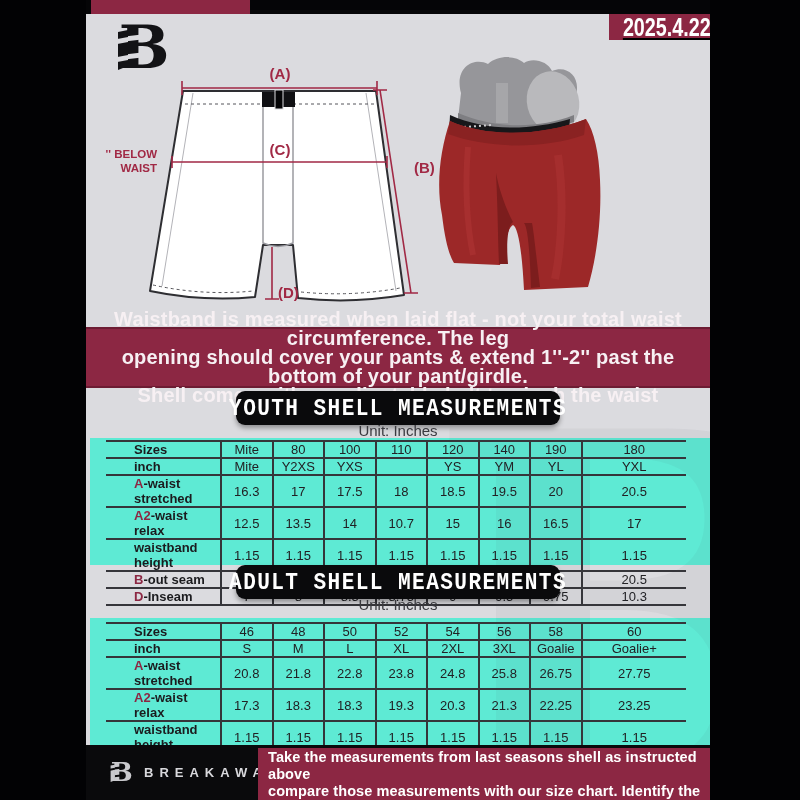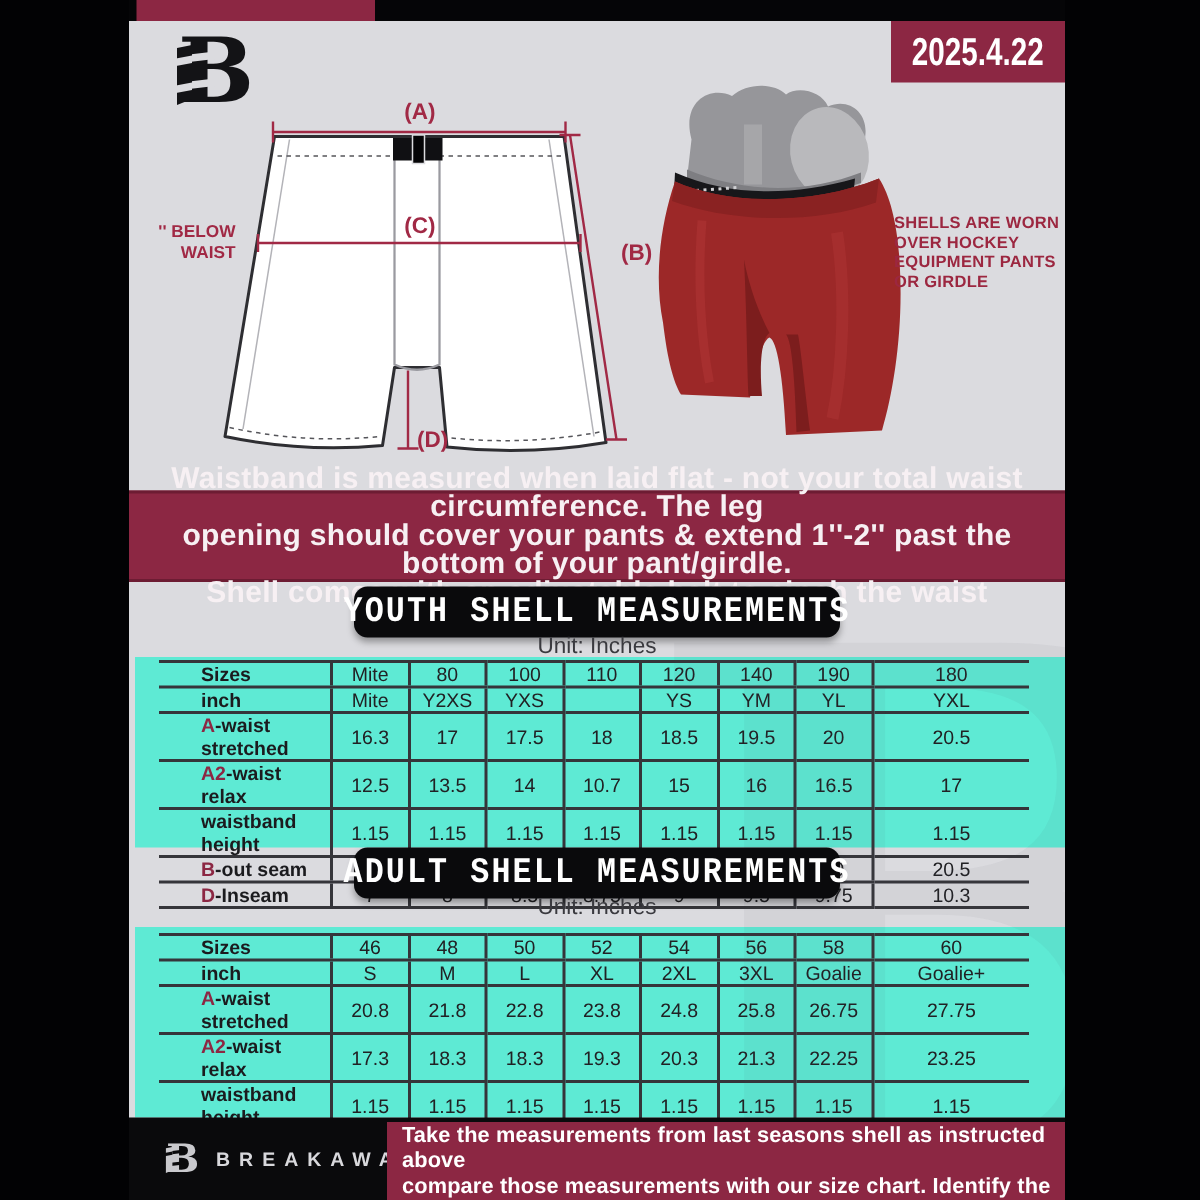--- a/index.html
+++ b/index.html
@@ -20,22 +20,22 @@
   
   .top-black{position:absolute;left:0;top:0;width:624px;height:14px;background:#050507;}
   .accent-strip{position:absolute;left:5px;top:0;width:159px;height:14px;background:var(--accent);}
   .title-bar{
     position:absolute;left:103px;top:14px;width:405px;height:41px;background:#fff;
     border:2px solid #17171b;box-sizing:border-box;display:flex;align-items:center;
     padding-left:22px;box-shadow:3px 4px 6px rgba(0,0,0,.45);z-index:3;
   }
   .title-text{font-size:26px;font-weight:700;color:#141416;letter-spacing:.4px;
     transform:scaleX(.88);transform-origin:left center;white-space:nowrap;}
-  .date-box{position:absolute;left:508px;top:14px;width:116px;height:41px;background:var(--accent);
-    display:flex;align-items:center;justify-content:center;z-index:3;}
+  .date-box{position:absolute;left:523px;top:14px;width:116px;height:26px;background:var(--accent);
+    display:flex;align-items:center;justify-content:center;z-index:3;text-decoration:underline;}
   .date-text{font-size:26px;font-weight:700;color:#fff;transform:scaleX(.76);white-space:nowrap;}
   .logo-header{position:absolute;left:26px;top:16px;width:60px;height:62px;}
 
   
   .hero{position:absolute;left:0;top:55px;width:624px;height:272px;}
   .shorts-svg{position:absolute;left:20px;top:12px;}
   .pants-svg{position:absolute;left:350px;top:0px;}
   .photo-note{position:absolute;left:510px;top:88px;width:120px;z-index:2;
     color:#9c2740;font-size:11px;font-weight:700;line-height:13px;letter-spacing:.2px;}
 
@@ -159,26 +159,20 @@
         <path d="M28,72 L56,70" stroke="#cfcfd2" stroke-width="2" stroke-dasharray="2,3" fill="none"></path>
 
         <path d="M14,66 C4,95 0,130 6,160 C9,185 13,200 18,208 L64,210 C68,190 72,172 77,170 C82,172 86,195 88,235 L152,232 C160,205 166,165 164,125 C163,98 158,76 150,64 C105,82 50,82 14,66 Z" fill="#9c2828"></path>
         <path d="M14,66 C50,82 105,82 150,64 L148,80 C105,95 50,93 12,79 Z" fill="#8a2222"></path>
         <path d="M60,118 C62,158 62,190 63,209 L72,209 C70,186 72,170 77,167 C69,152 63,134 60,118 Z" fill="#7c1d1d"></path>
         <path d="M88,168 C92,172 94,200 95,233 L104,232 C100,200 98,178 96,168 Z" fill="#7c1d1d"></path>
         <path d="M32,92 C29,130 31,170 37,200" stroke="#b23535" stroke-width="6" opacity=".5" fill="none"></path>
         <path d="M122,100 C128,140 126,190 119,224" stroke="#b23535" stroke-width="8" opacity=".45" fill="none"></path>
       </svg>
 
-      <div class="photo-note">
-        <div>SHELLS ARE WORN</div>
-        <div>OVER HOCKEY</div>
-        <div>EQUIPMENT PANTS</div>
-        <div>OR GIRDLE</div>
-      </div>
     </div>
 
     <div class="notice">
       <div>Waistband is measured when laid flat - not your total waist circumference. The leg</div>
       <div>opening should cover your pants &amp; extend 1''-2'' past the bottom of your pant/girdle.</div>
       <div>Shell comes with an adjustable belt to cinch the waist</div>
     </div>
 
     <div class="watermark">B</div>
 

